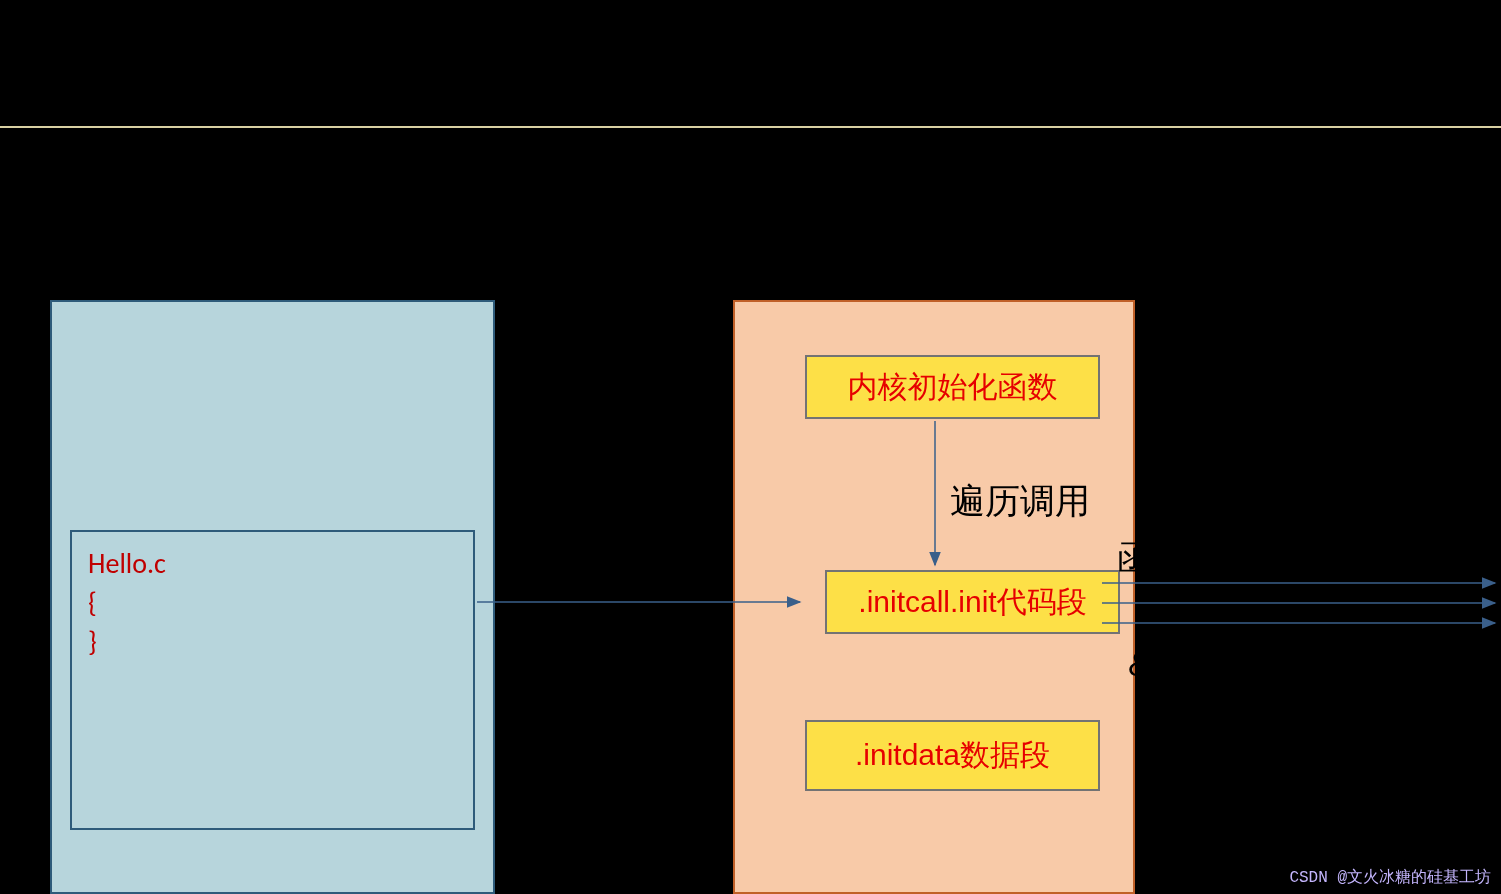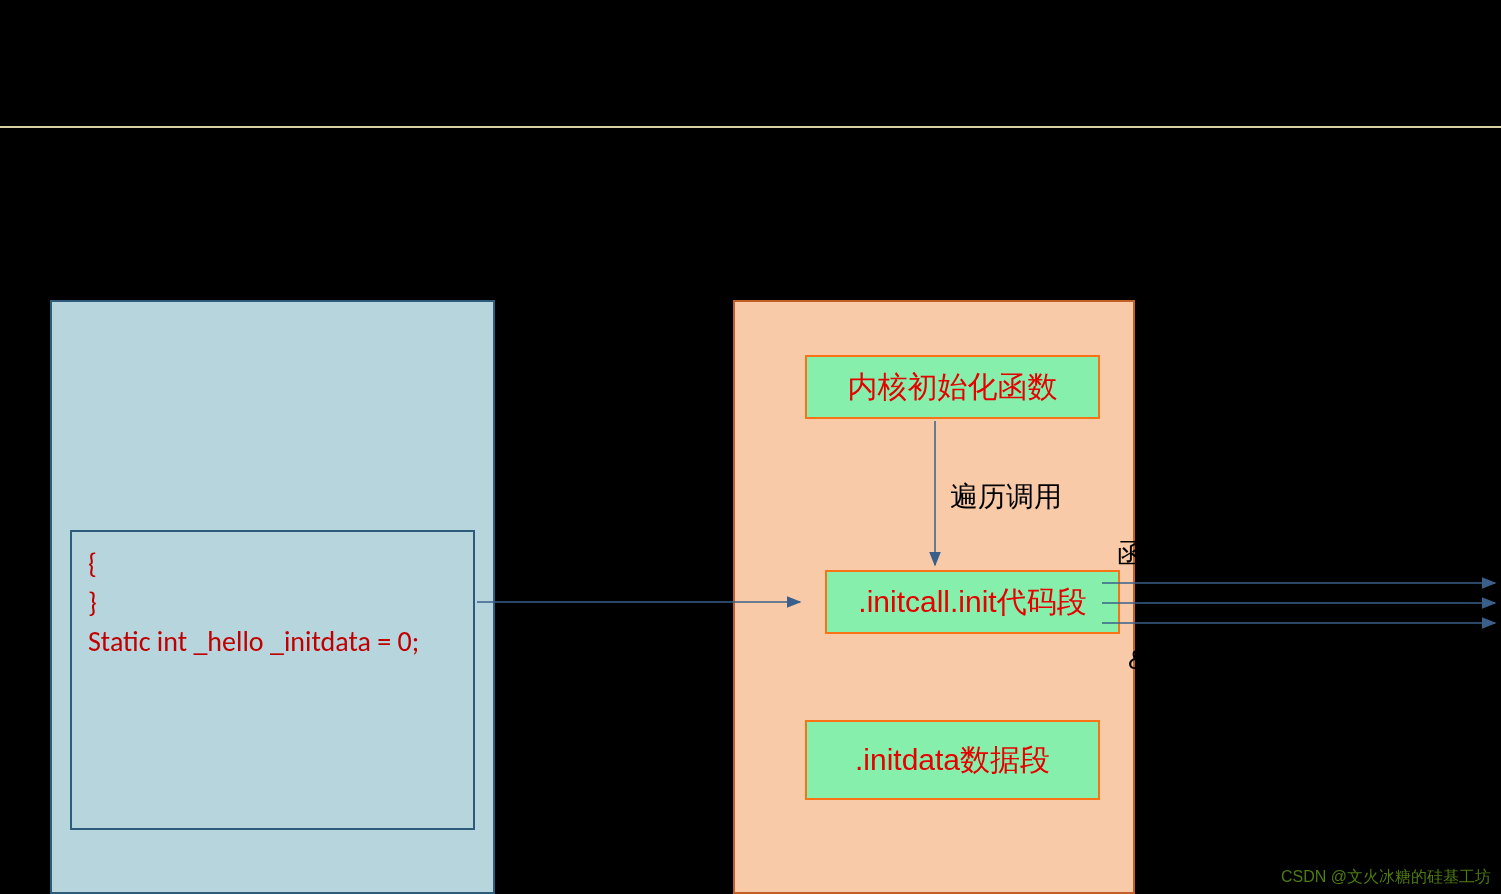--- a/index.html
+++ b/index.html
@@ -46,68 +46,68 @@
     position: absolute;
     left: 733px;
     top: 300px;
     width: 402px;
     height: 594px;
     background: #f8caa8;
     border: 2px solid #c06028;
   }
   .inner-box {
     position: absolute;
-    background: #86efac;
-    border: 2px solid #f97316;
+    background: #fde047;
+    border: 2px solid #737373;
     color: #e60000;
     font-size: 30px;
     display: flex;
     align-items: center;
     justify-content: center;
     white-space: nowrap;
   }
   .box-kernel { left: 805px; top: 355px; width: 295px; height: 64px; }
   .box-initcall { left: 805px; top: 570px; width: 295px; height: 64px; margin-left: 20px; }
-  .box-initdata { left: 805px; top: 720px; width: 295px; height: 80px; }
+  .box-initdata { left: 805px; top: 720px; width: 295px; height: 71px; }
   .label {
     position: absolute;
     color: #000;
-    font-size: 28px;
+    font-size: 35px;
     white-space: nowrap;
   }
   .label-traverse { left: 950px; top: 478px; }
   .label-func { left: 1117px; top: 535px; }
   .label-hello { left: 1128px; top: 644px; text-align: center; }
   .watermark {
     position: absolute;
     right: 10px;
     bottom: 6px;
     font-size: 16px;
-    color: #4d7c0f;
-    font-family: Liberation Sans, sans-serif;
+    color: #c4b5fd;
+    font-family: Liberation Mono, monospace;
   }
   svg.arrows {
     position: absolute;
     left: 0; top: 0;
     width: 1501px; height: 894px;
     pointer-events: none;
   }
 </style>
 </head>
 <body>
 
 <div class="hr-line"></div>
 
 <div class="left-panel"></div>
 
 <div class="code-box">
+  <div>Hello.c</div>
   <div>{</div>
   <div>}</div>
   <div></div>
-  <div>Static int _hello _initdata = 0;</div>
 </div>
 
 <div class="right-panel"></div>
 
 <div class="inner-box box-kernel">
   <span>内核初始化函数</span>
 </div>
 <div class="inner-box box-initcall">
   <span>.initcall.init代码段</span>
 </div>

